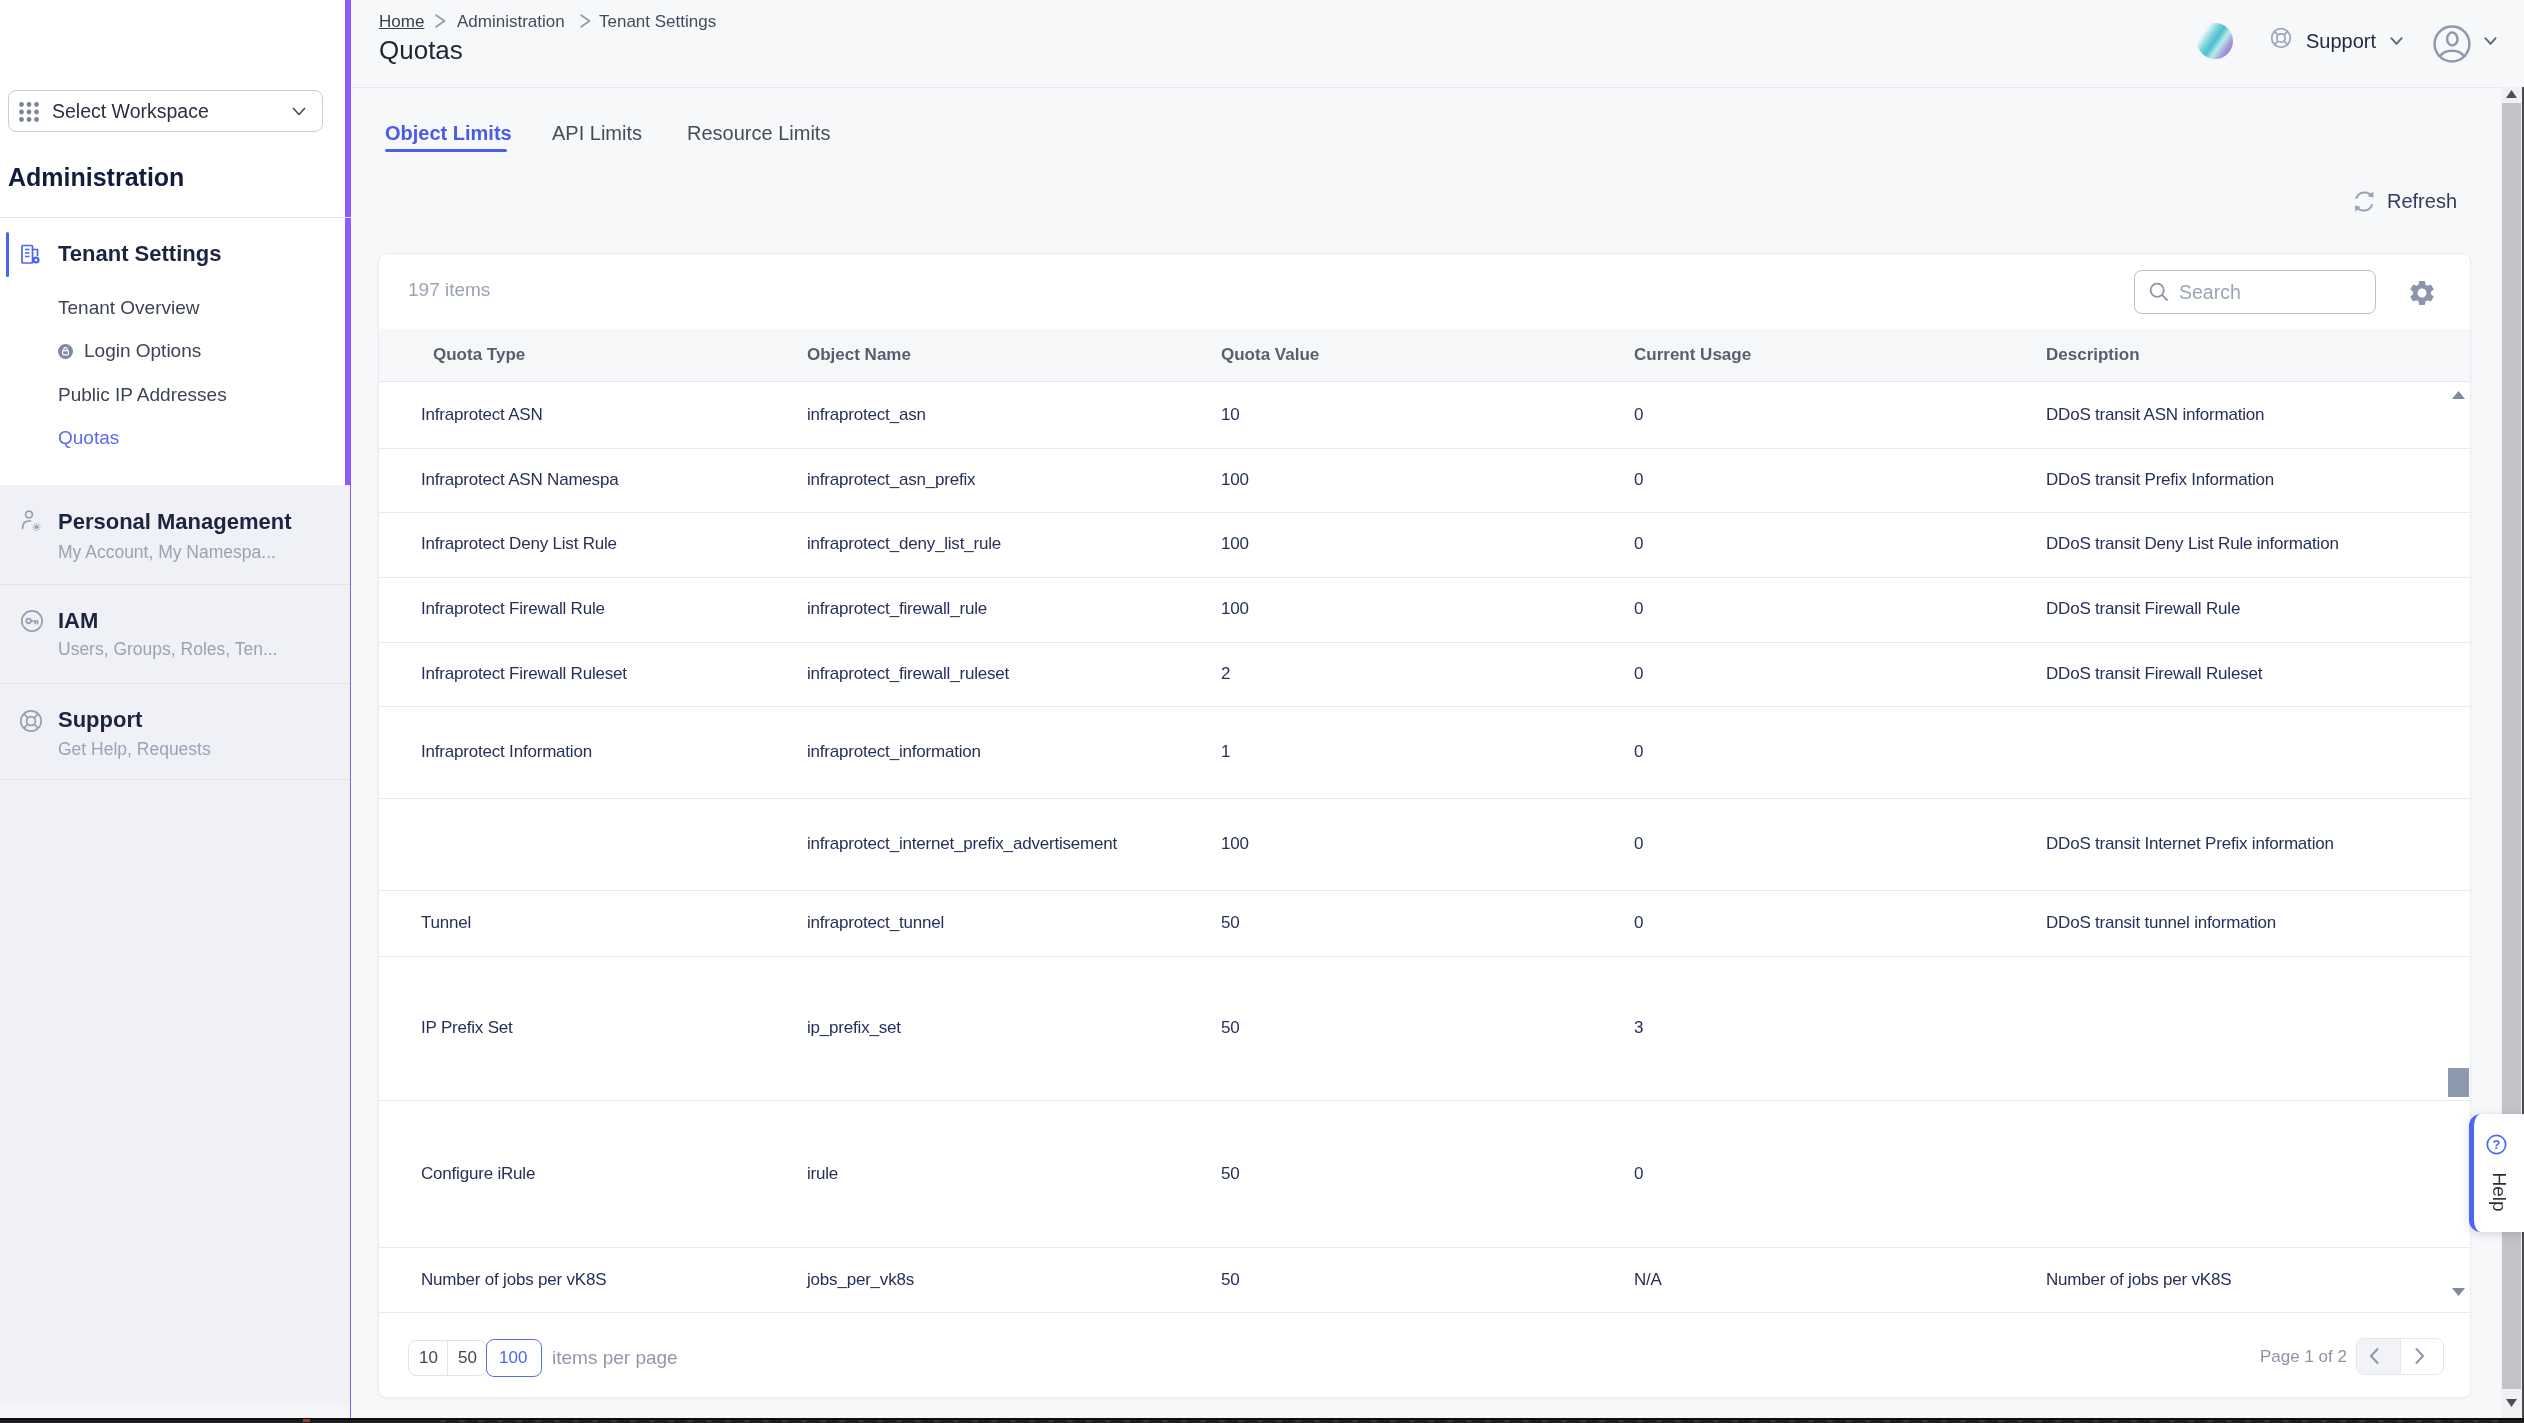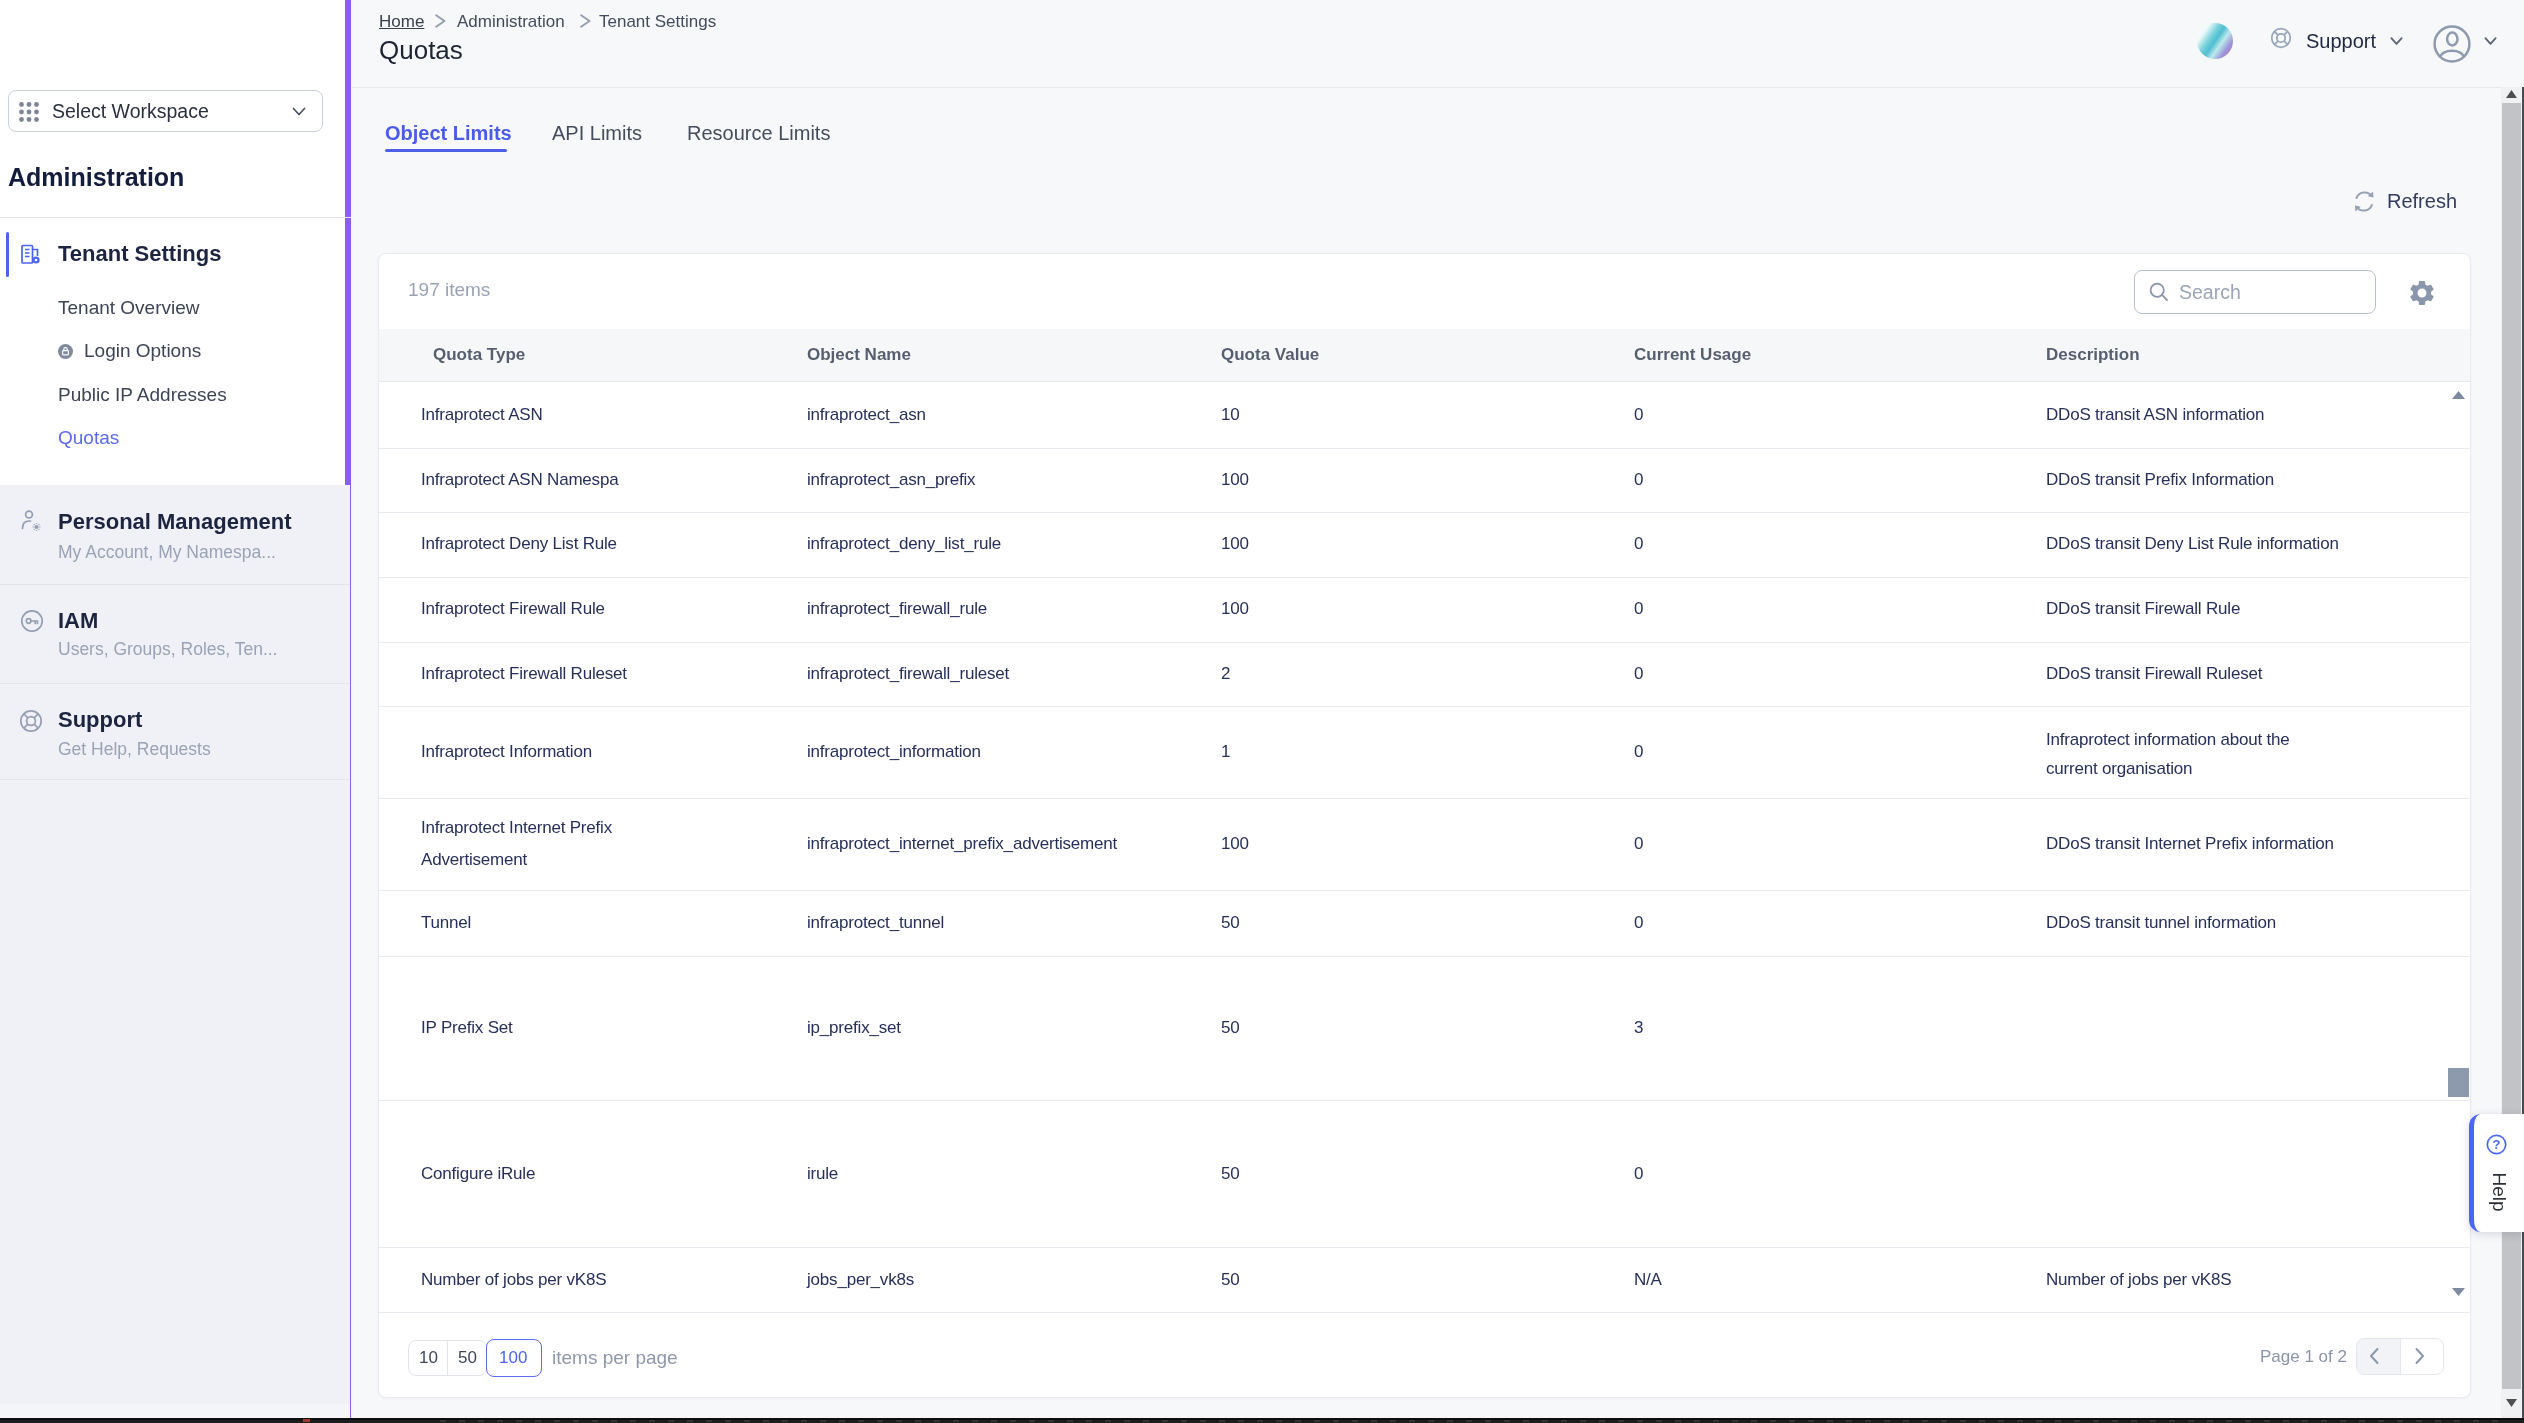--- a/index.html
+++ b/index.html
@@ -210,23 +210,21 @@
   <div class="abs vc c" style="left:42px;top:420px;">Infraprotect Firewall Ruleset</div>
   <div class="abs vc c" style="left:428px;top:420px;">infraprotect_firewall_ruleset</div>
   <div class="abs vc c" style="left:842px;top:420px;">2</div>
   <div class="abs vc c" style="left:1255px;top:420px;">0</div>
   <div class="abs vc c" style="left:1667px;top:420px;">DDoS transit Firewall Ruleset</div>
 
   <div class="abs vc c" style="left:42px;top:498px;">Infraprotect Information</div>
   <div class="abs vc c" style="left:428px;top:498px;">infraprotect_information</div>
   <div class="abs vc c" style="left:842px;top:498px;">1</div>
   <div class="abs vc c" style="left:1255px;top:498px;">0</div>
-  <div class="abs vc c" style="left:1667px;top:500px;line-height:29px;">Infraprotect information about the<br>current organisation</div>
-
-  <div class="abs vc c" style="left:42px;top:590px;line-height:32px;">Infraprotect Internet Prefix<br>Advertisement</div>
+
   <div class="abs vc c" style="left:428px;top:590px;">infraprotect_internet_prefix_advertisement</div>
   <div class="abs vc c" style="left:842px;top:590px;">100</div>
   <div class="abs vc c" style="left:1255px;top:590px;">0</div>
   <div class="abs vc c" style="left:1667px;top:590px;">DDoS transit Internet Prefix information</div>
 
   <div class="abs vc c" style="left:42px;top:669px;">Tunnel</div>
   <div class="abs vc c" style="left:428px;top:669px;">infraprotect_tunnel</div>
   <div class="abs vc c" style="left:842px;top:669px;">50</div>
   <div class="abs vc c" style="left:1255px;top:669px;">0</div>
   <div class="abs vc c" style="left:1667px;top:669px;">DDoS transit tunnel information</div>

